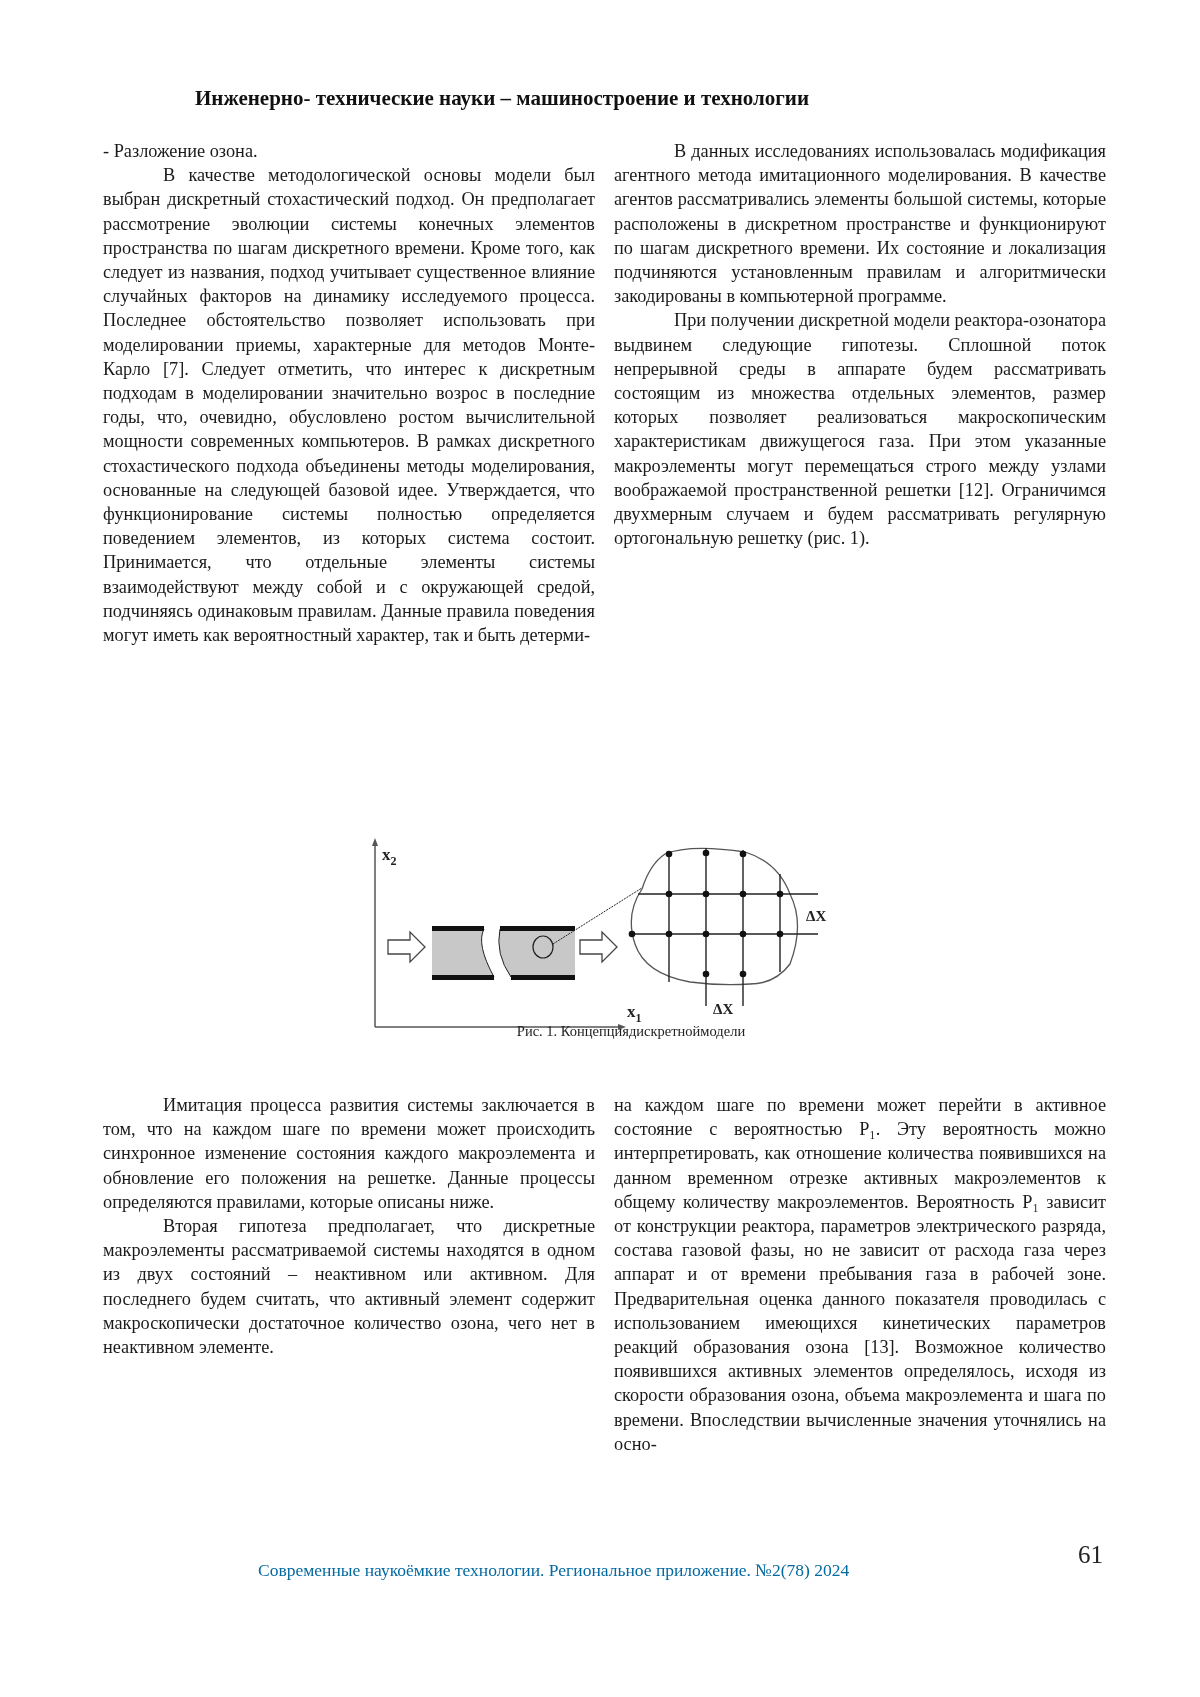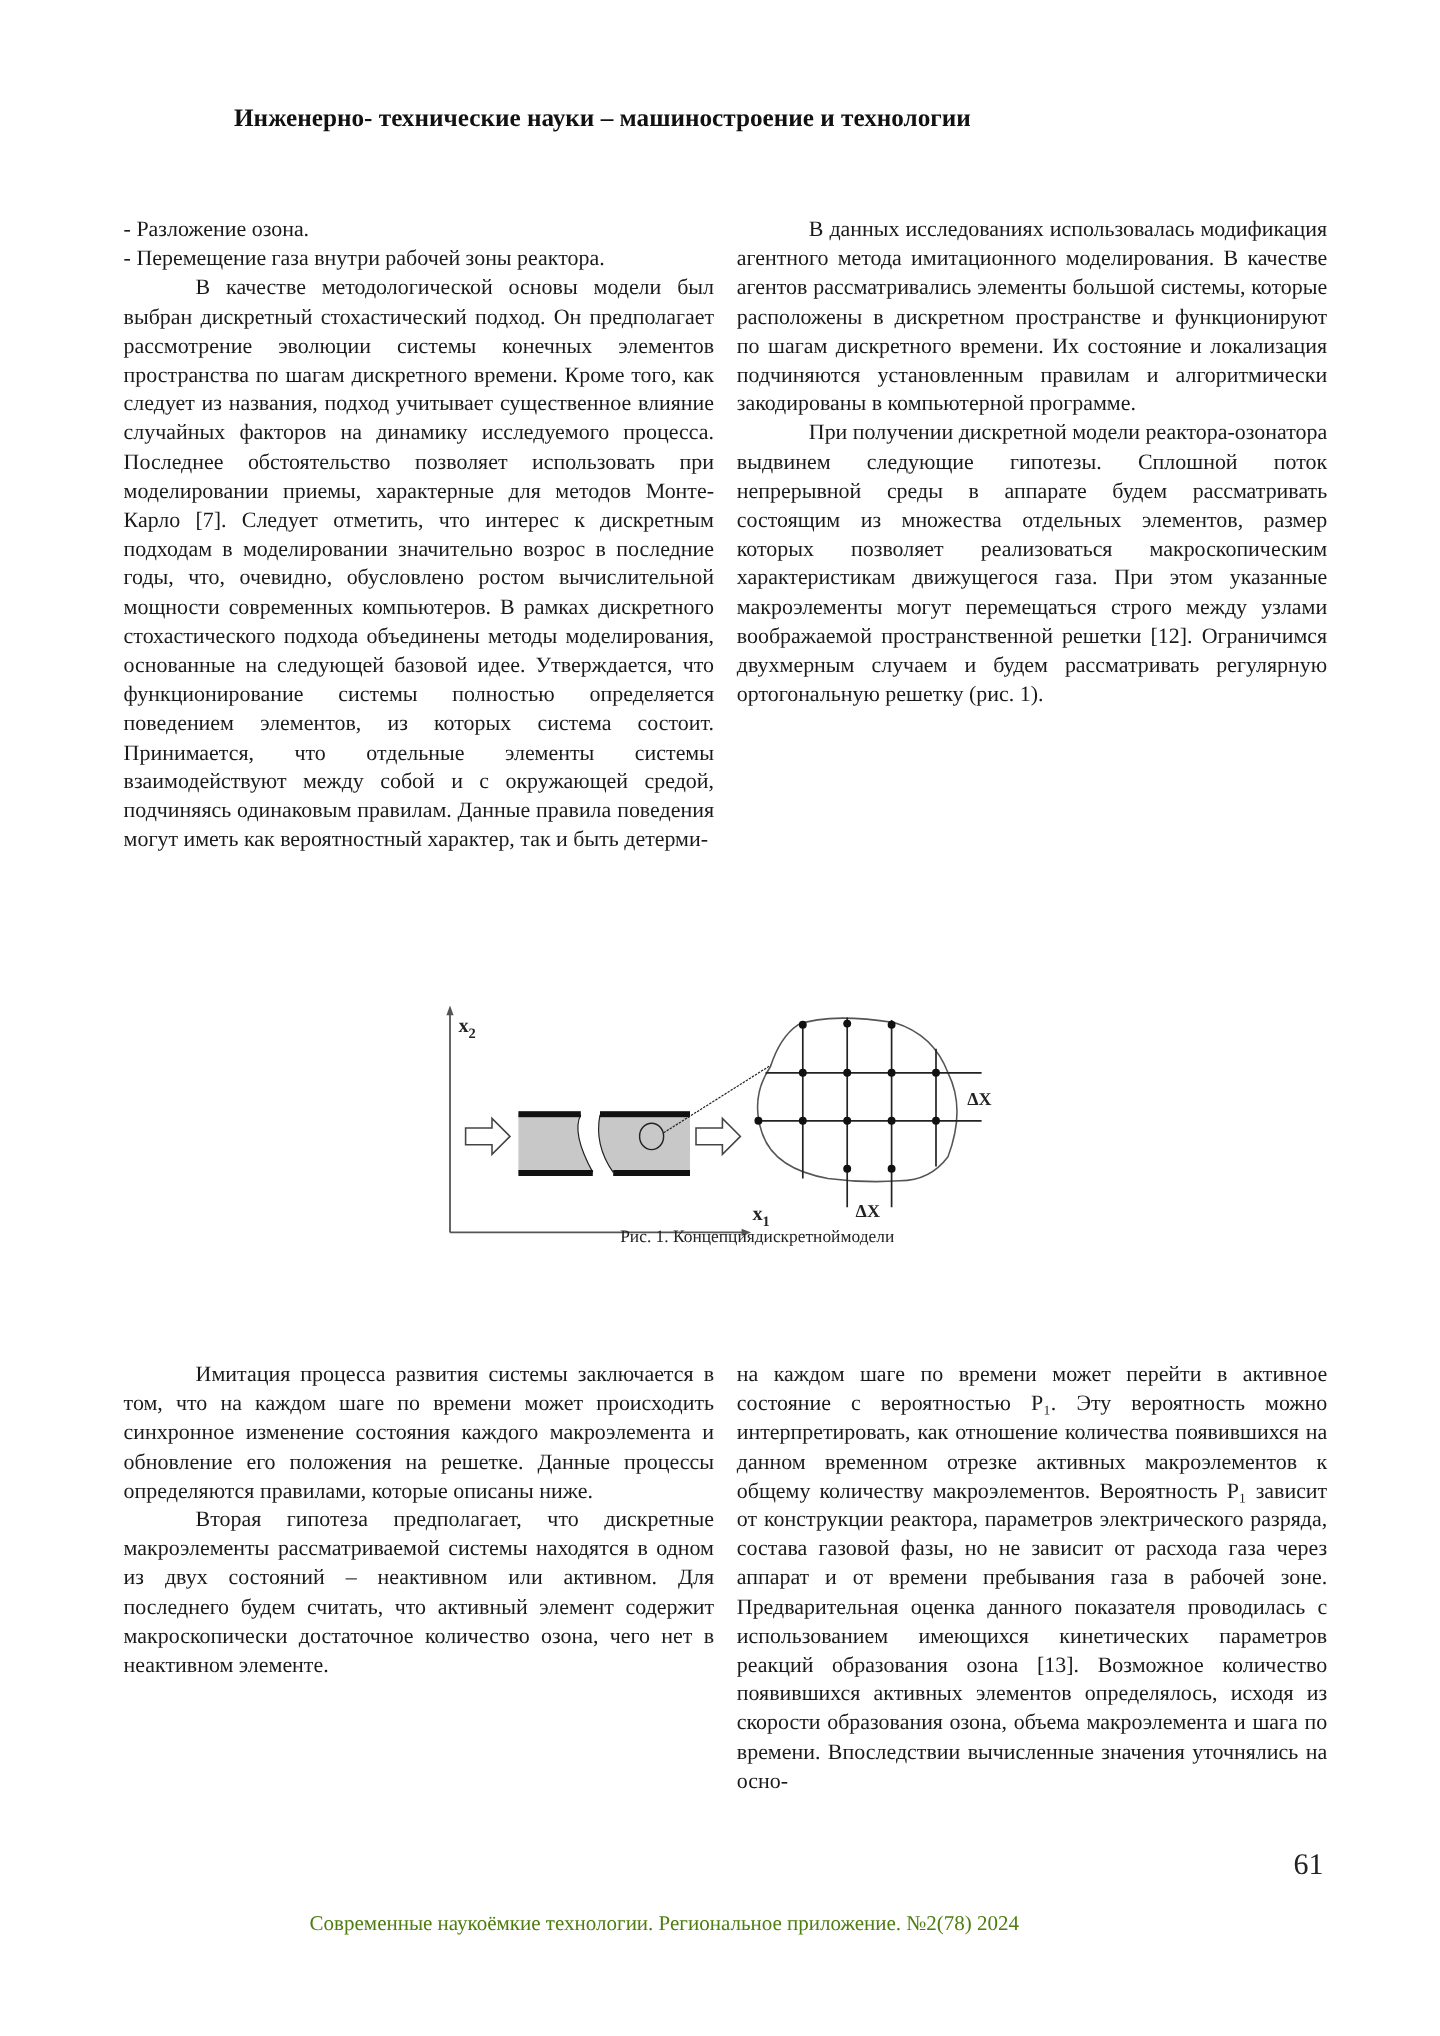--- a/index.html
+++ b/index.html
@@ -1,41 +1,40 @@
 <!DOCTYPE html>
 <html><head>
 <meta charset="utf-8">
 <style>
   html, body { margin: 0; padding: 0; background: #ffffff; }
   body { width: 1200px; height: 1697px; position: relative; overflow: hidden;
          font-family: "Liberation Serif", "DejaVu Serif", serif; color: #1a1a1a; }
   .header { position: absolute; top: 86px; left: 0; width: 1004px; text-align: center;
             font-family: "Liberation Serif", serif; font-weight: bold; font-size: 21px; color: #111; }
-  .col { position: absolute; width: 492px; font-size: 18.3px; line-height: 24.2px; text-align: justify; margin-top: 40px; }
+  .col { position: absolute; width: 492px; font-size: 18.3px; line-height: 24.2px; text-align: justify; }
   .col p { margin: 0; }
   .col p.indent { text-indent: 60px; }
   .col p.nojust { text-align: left; }
   #col-top-left { left: 103px; top: 139px; }
   #col-top-right { left: 614px; top: 139px; }
   #col-bot-left { left: 103px; top: 1093px; }
   #col-bot-right { left: 614px; top: 1093px; }
   .figure { position: absolute; left: 360px; top: 834px; width: 480px; height: 200px; }
   .caption { position: absolute; top: 1022px; left: 0; width: 1200px; text-align: center;
              font-size: 14.5px; line-height: 19px; color: #222; margin-left: 31px; }
-  .footer { position: absolute; top: 1560px; left: 258px; font-size: 17.5px; color: #4d7c0f; margin-top: 32px; }
+  .footer { position: absolute; top: 1560px; left: 258px; font-size: 17.5px; color: #0369a1; }
   .page-num { position: absolute; top: 1541px; left: 1078px; font-size: 25px; color: #222; }
 </style>
 </head>
 <body>
 
 <div class="header">Инженерно- технические науки – машиностроение и технологии</div>
 
 <div class="col" id="col-top-left">
   <p class="nojust">- Разложение озона.</p>
-  <p class="nojust">- Перемещение газа внутри рабочей зоны реактора.</p>
   <p class="indent">В качестве методологической основы модели был выбран дискретный стохастический подход. Он предполагает рассмотрение эволюции системы конечных элементов пространства по шагам дискретного времени. Кроме того, как следует из названия, подход учитывает существенное влияние случайных факторов на динамику исследуемого процесса. Последнее обстоятельство позволяет использовать при моделировании приемы, характерные для методов Монте-Карло [7]. Следует отметить, что интерес к дискретным подходам в моделировании значительно возрос в последние годы, что, очевидно, обусловлено ростом вычислительной мощности современных компьютеров. В рамках дискретного стохастического подхода объединены методы моделирования, основанные на следующей базовой идее. Утверждается, что функционирование системы полностью определяется поведением элементов, из которых система состоит. Принимается, что отдельные элементы системы взаимодействуют между собой и с окружающей средой, подчиняясь одинаковым правилам. Данные правила поведения могут иметь как вероятностный характер, так и быть детерми-</p>
 </div>
 
 <div class="col" id="col-top-right">
   <p class="indent">В данных исследованиях использовалась модификация агентного метода имитационного моделирования. В качестве агентов рассматривались элементы большой системы, которые расположены в дискретном пространстве и функционируют по шагам дискретного времени. Их состояние и локализация подчиняются установленным правилам и алгоритмически закодированы в компьютерной программе.</p>
   <p class="indent">При получении дискретной модели реактора-озонатора выдвинем следующие гипотезы. Сплошной поток непрерывной среды в аппарате будем рассматривать состоящим из множества отдельных элементов, размер которых позволяет реализоваться макроскопическим характеристикам движущегося газа. При этом указанные макроэлементы могут перемещаться строго между узлами воображаемой пространственной решетки [12]. Ограничимся двухмерным случаем и будем рассматривать регулярную ортогональную решетку (рис. 1).</p>
 </div>
 
 <div class="figure">
   <svg width="480" height="200" viewBox="0 0 480 200">

